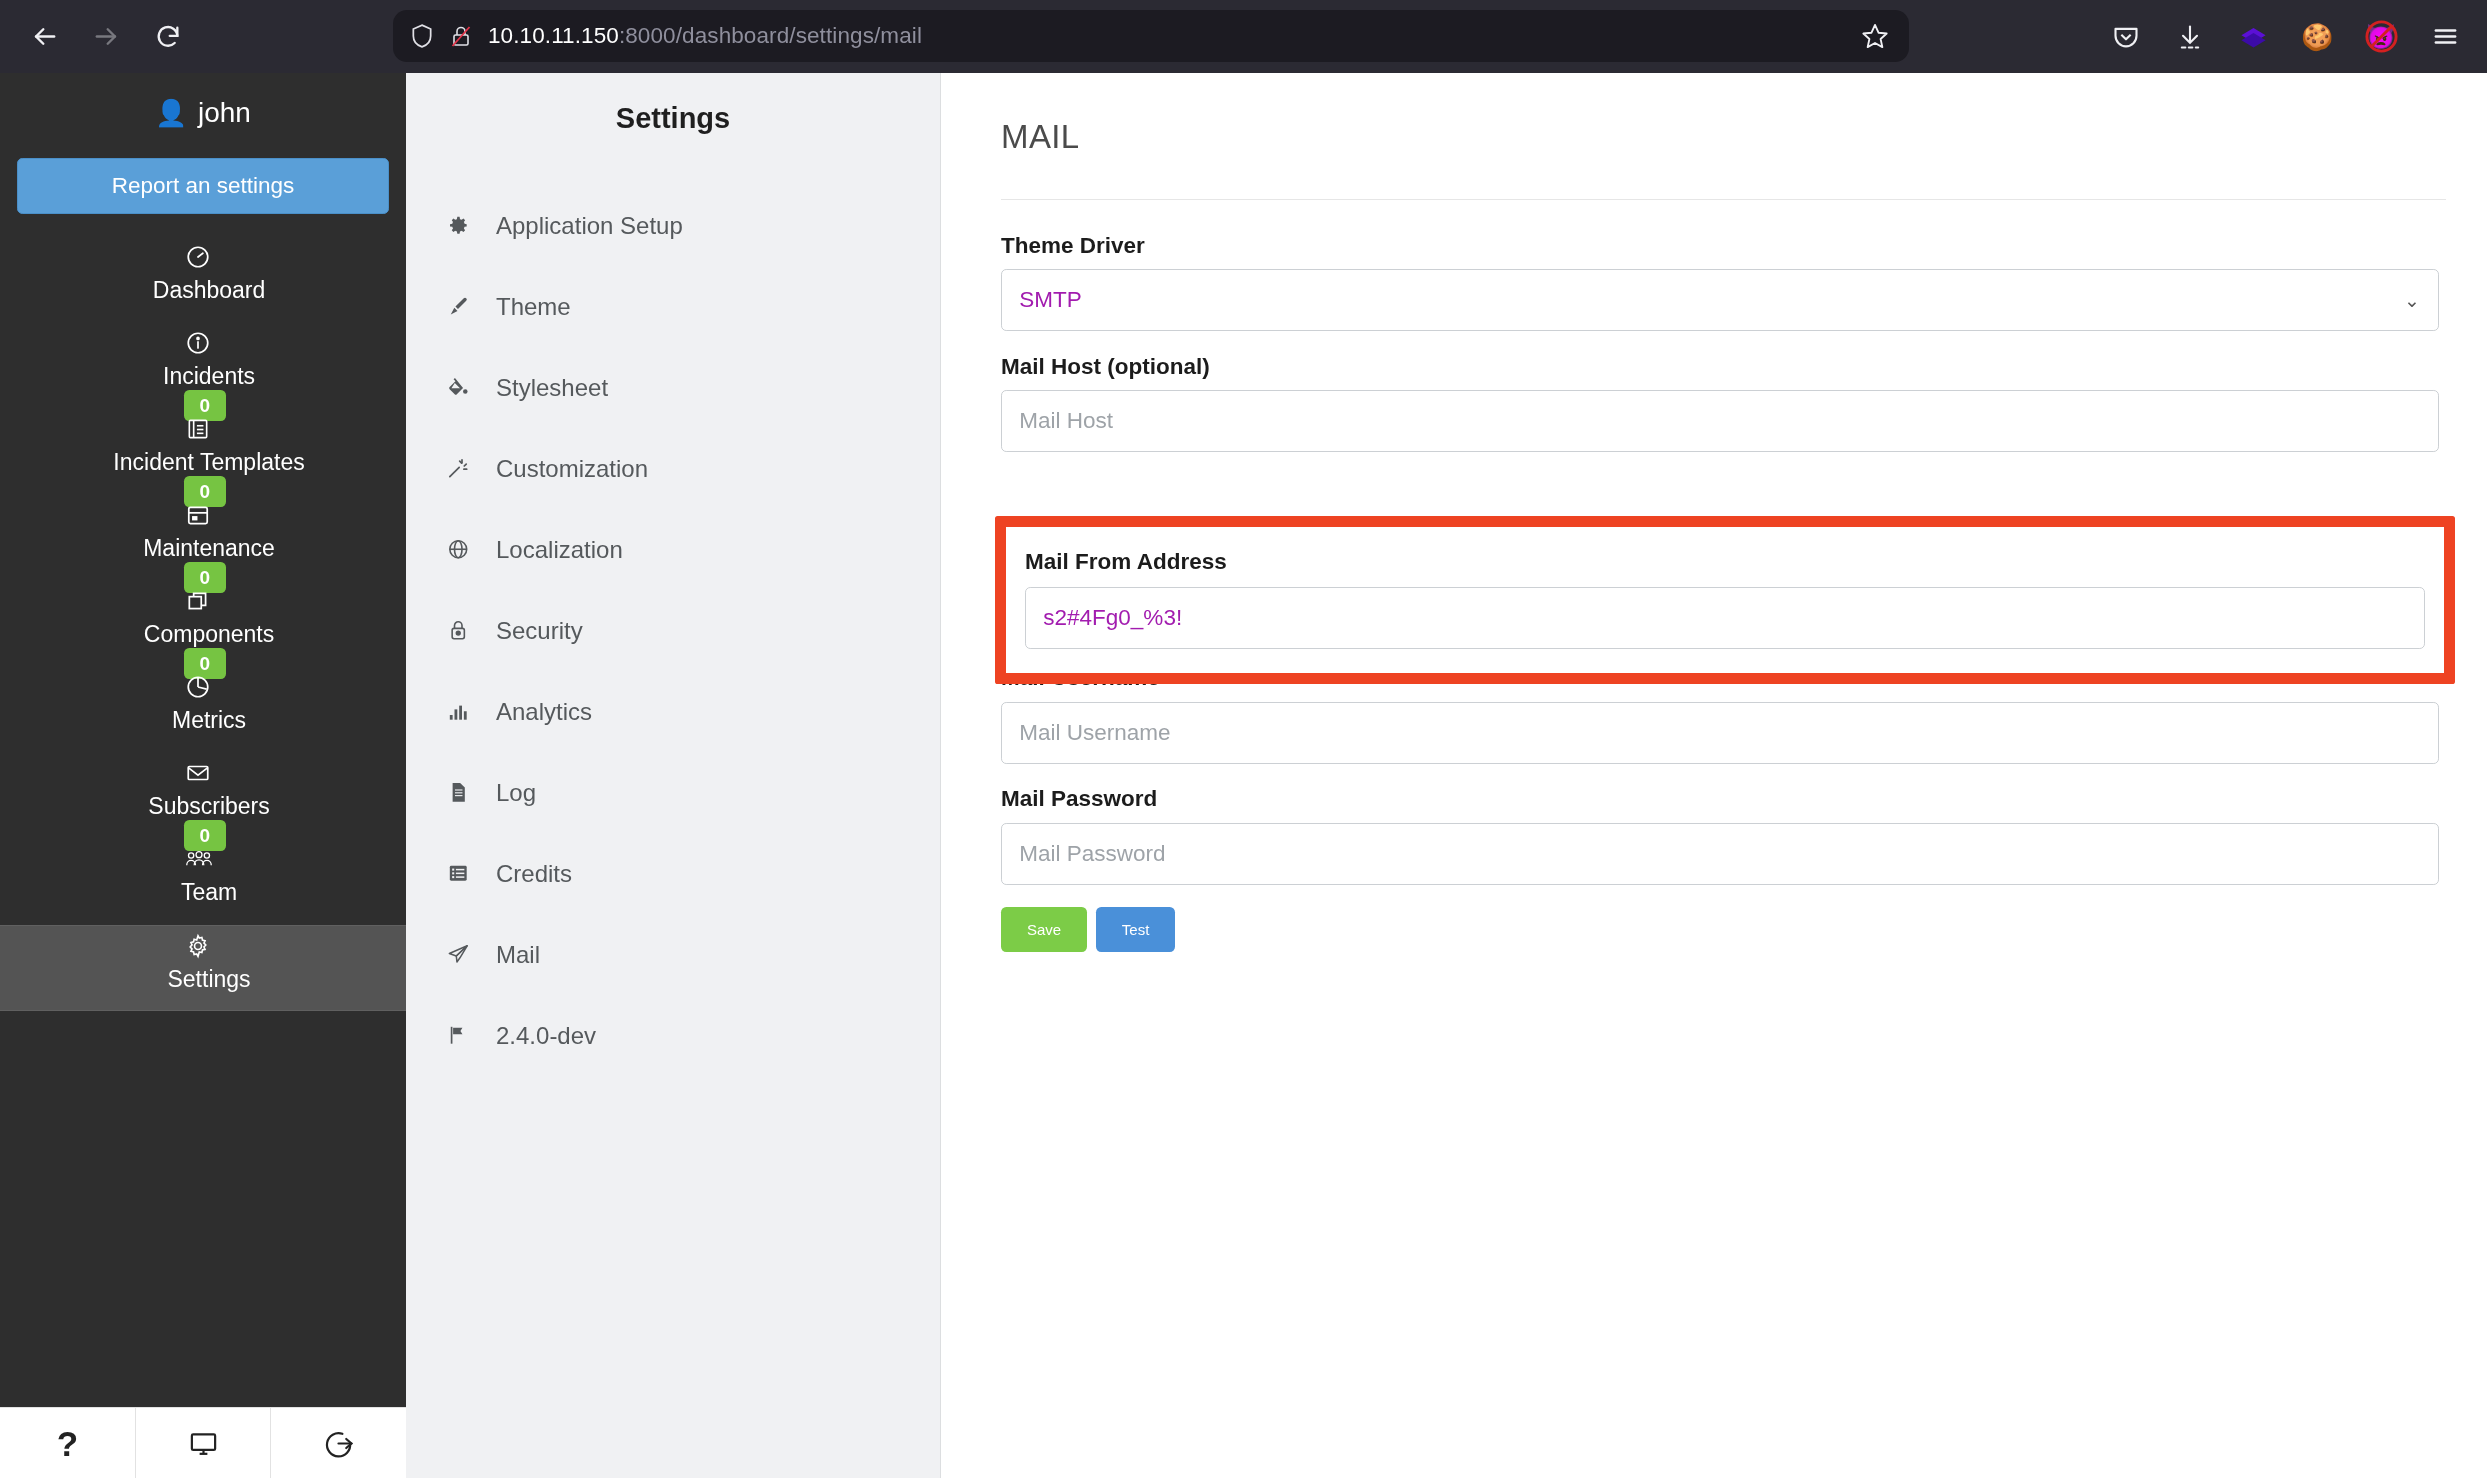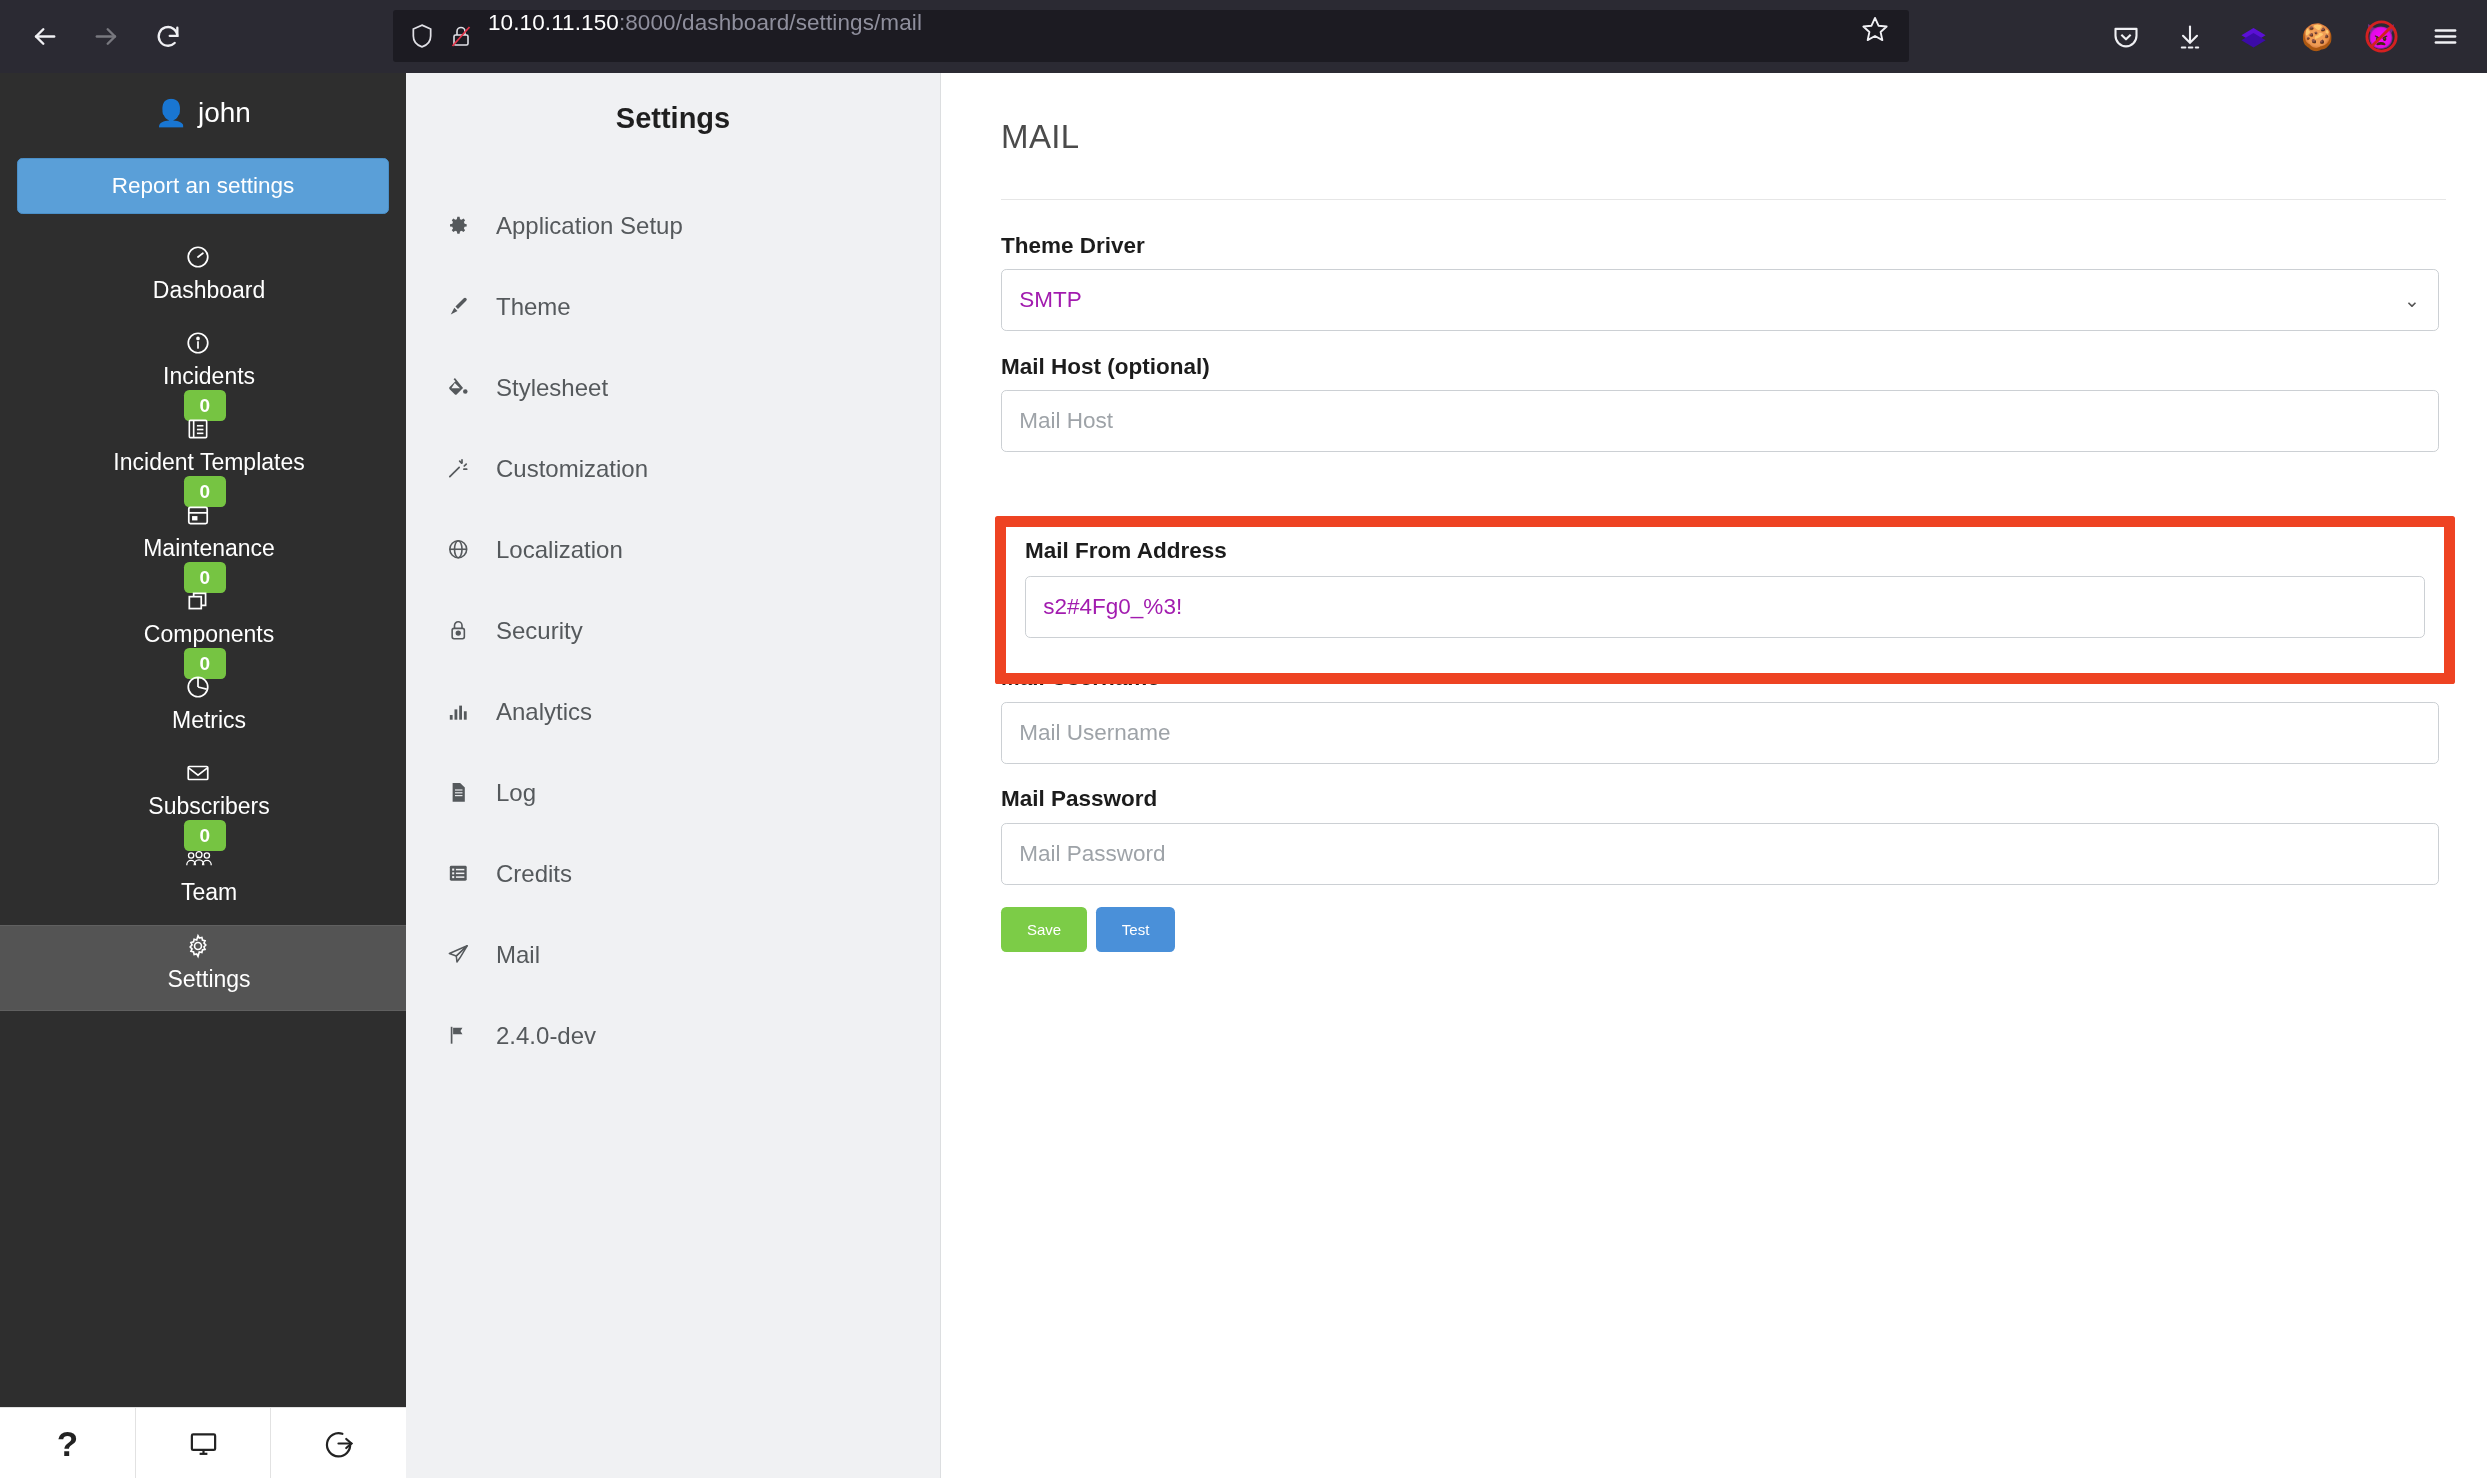--- a/index.html
+++ b/index.html
@@ -31,22 +31,23 @@
     display: flex; align-items: center; justify-content: center;
     border-radius: 5.2px;
   }
   .nav-btn svg { display: block; }
 
   .urlbar {
     position: absolute;
     left: 393px; top: 10.4px;
     width: 1516px; height: 52px;
     background: #1c1b22;
-    border-radius: 3px;
-    display: flex;
+    border-radius: 14px;
+    display: flex;
+    align-items: center;
     padding: 0 15.5px;
   }
   .urlbar .ub-icons { display: flex; align-items: center; gap: 14px; }
   .url-text {
     margin-left: 15.5px;
     font-size: 22.5px;
     color: #8f8f9d;
     white-space: nowrap;
     letter-spacing: 0.1px;
   }
@@ -238,21 +239,21 @@
 
   
   .highlight-box {
     position: absolute;
     left: 53px; top: 443px;
     width: 1460px; height: 168px;
     border: 11.2px solid #ee4322;
     border-radius: 2.6px;
     background: #fff;
     z-index: 5;
-    padding: 11px 19px 0 19px;
+    padding: 22px 19px 0 19px;
   }
   .highlight-box .field-label { margin-bottom: 12px; }
   .highlight-box .field-input { height: 62px; }
 
   .spacer-for-highlight { height: 168px; margin-bottom: 22.5px; }
 
   .btn-row { margin-top: 21px; display: flex; gap: 8.6px; }
   .btn {
     font-size: 15px;
     color: #fff;

